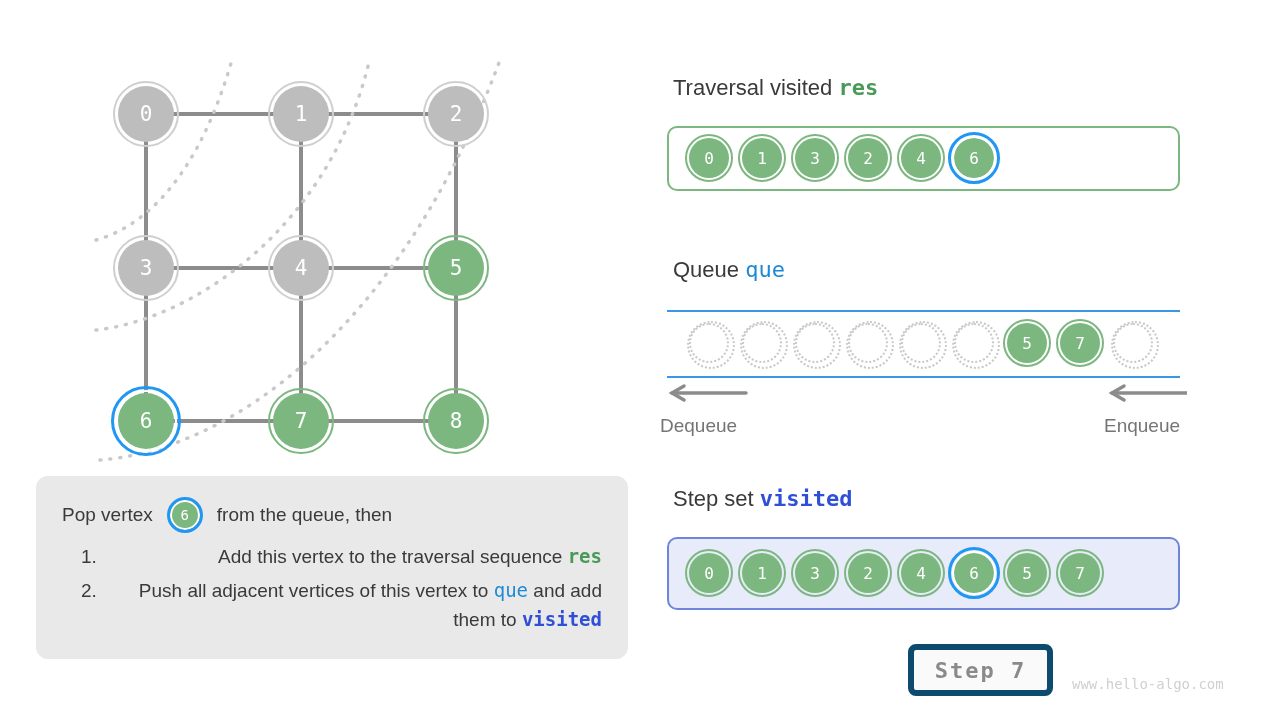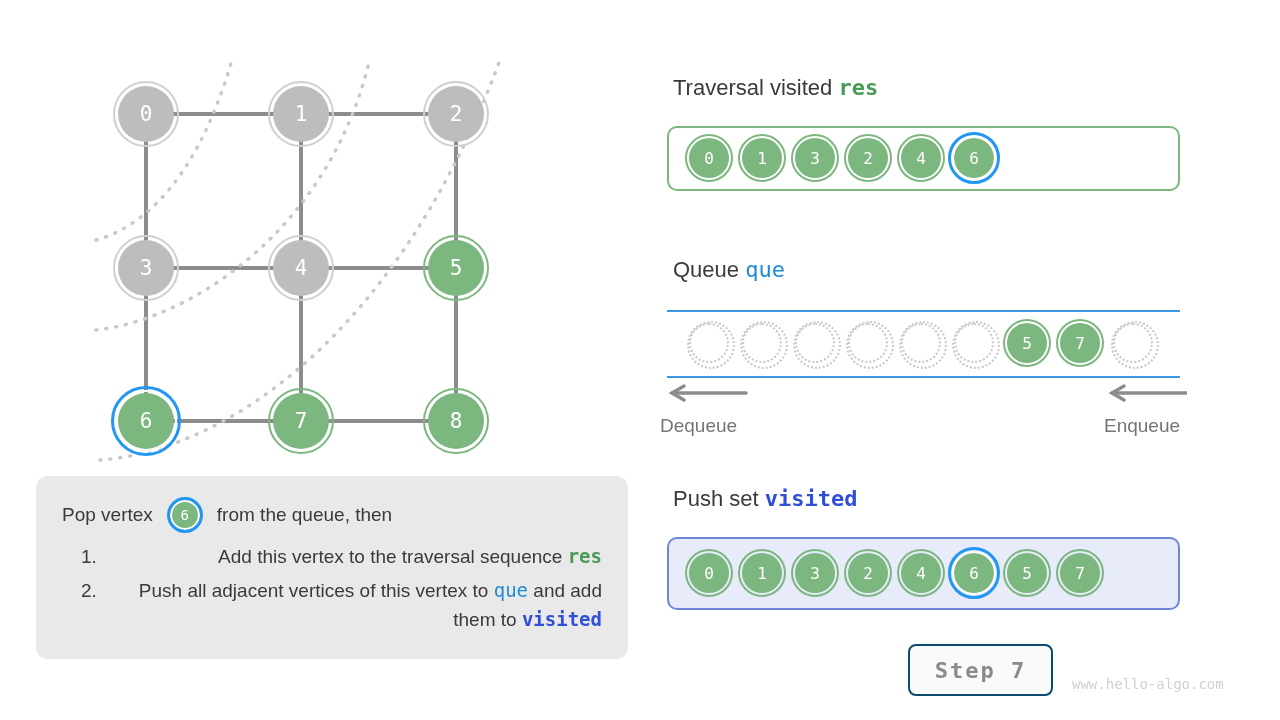--- a/index.html
+++ b/index.html
@@ -66,21 +66,21 @@
 
   #queue-area{position:absolute;left:667px;top:310px;width:513px;height:68px;}
   .qline{position:absolute;left:0;width:513px;height:0;border-top:2px solid #3d96e0;}
   #arrow-row{position:absolute;left:660px;top:383px;width:527px;height:20px;}
   .qlabel{position:absolute;top:415px;font-size:19px;color:#757575;}
 
   #visited-box{position:absolute;left:667px;top:537px;width:513px;height:73px;
         border:2px solid #6f86d8;border-radius:10px;background:#e8ecfa;box-sizing:border-box;}
 
   #step-box{position:absolute;left:908px;top:644px;width:145px;height:52px;
-        border:2px solid #0c4a6e;border-radius:8px;background:#fafafa;
+        border:6px solid #0c4a6e;border-radius:8px;background:#fafafa;
         display:flex;align-items:center;justify-content:center;
         font-family:"DejaVu Sans Mono","Liberation Mono",monospace;font-size:22px;
         font-weight:bold;color:#8a8a8a;letter-spacing:2px;box-sizing:border-box;}
   #watermark{position:absolute;left:1072px;top:676px;font-family:"DejaVu Sans Mono","Liberation Mono",monospace;
         font-size:14px;color:#d0d0d0;}
 </style>
 </head>
 <body>
 
 <div class="stage">
@@ -243,21 +243,21 @@
       <line x1="12" y1="10" x2="86" y2="10"></line>
       <polyline points="24,3 12,10 24,17"></polyline>
       <line x1="452" y1="10" x2="527" y2="10"></line>
       <polyline points="464,3 452,10 464,17"></polyline>
     </g>
   </svg>
   <div class="qlabel" style="left:660px;">Dequeue</div>
   <div class="qlabel" style="left:1104px;">Enqueue</div>
 
   <div class="panel-title" style="left:673px;top:486px;">
-    <span>Push set</span>
+    <span>Step set</span>
     <span class="kw mono-dblue">visited</span>
   </div>
   <div id="visited-box">
       <div class="slot green" style="left: 20px; top: 14px;">
         <div class="ring2"></div>
         <span>0</span>
       </div>
       <div class="slot green" style="left: 73px; top: 14px;">
         <div class="ring2"></div>
         <span>1</span>

